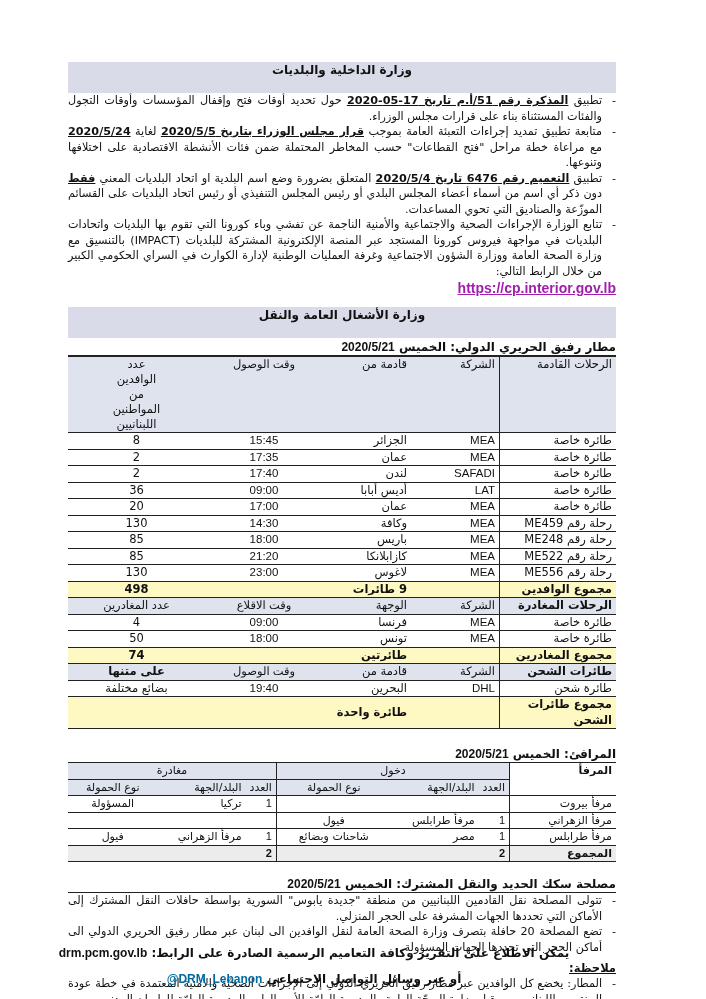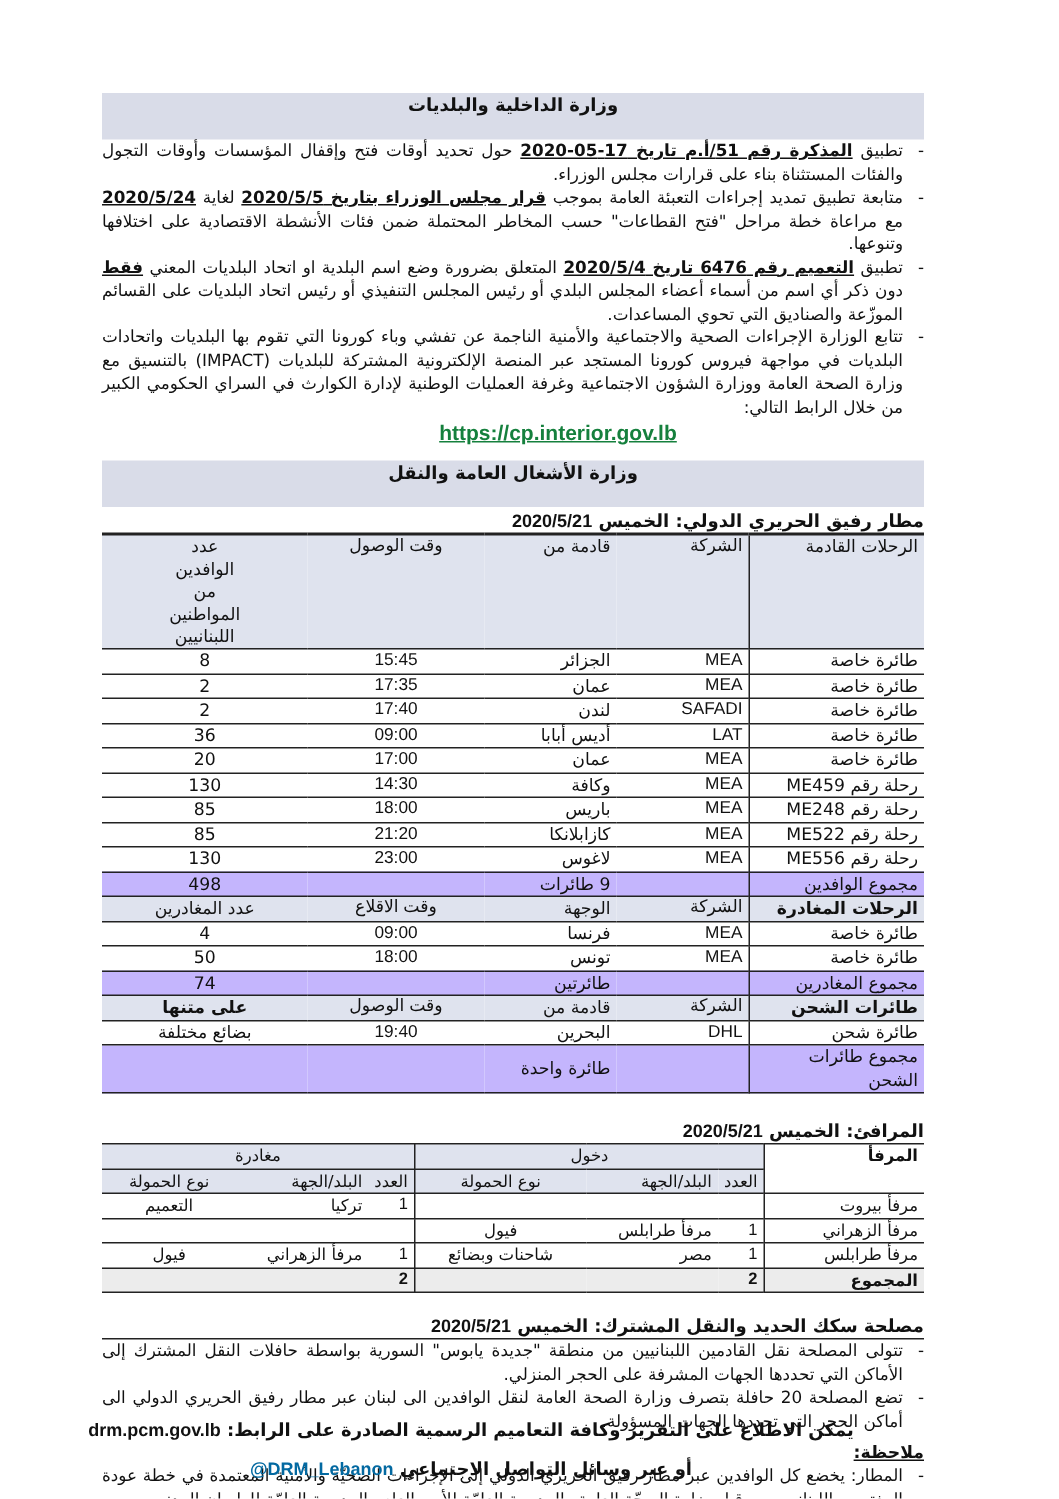--- a/index.html
+++ b/index.html
@@ -3,31 +3,31 @@
 <meta charset="utf-8">
 <style>
   html,body{margin:0;padding:0;background:#ffffff;}
   body{width:706px;height:999px;overflow:hidden;position:relative;font-family:"DejaVu Sans","Liberation Sans",sans-serif;color:#111;}
   .page{position:absolute;left:68px;top:62px;width:548px;direction:rtl;}
   .band{background:#d9dce8;text-align:center;font-weight:bold;font-size:12px;height:31px;line-height:17px;}
   ul.bul{margin:0;padding:0;list-style:none;}
   ul.bul li{position:relative;padding-right:14px;font-size:11.2px;line-height:15.5px;text-align:justify;}
   ul.bul li::before{content:"-";position:absolute;right:0;top:0;}
   .u{text-decoration:underline;font-weight:bold;margin-top:45px;}
-  .link{display:block;text-align:center;color:#15803d;text-decoration:underline;font-weight:bold;font-family:"Liberation Sans",sans-serif;font-size:14px;margin-left:0;padding-left:60px;line-height:18px;}
+  .link{display:block;text-align:right;color:#a21caf;text-decoration:underline;font-weight:bold;font-family:"Liberation Sans",sans-serif;font-size:14px;margin-left:0;padding-left:60px;line-height:18px;}
   .subhead{font-weight:bold;font-size:12px;line-height:15px;margin-top:2px;}
   table{border-collapse:collapse;width:100%;direction:rtl;font-size:11.5px;}
   td,th{padding:0 4px;height:15.5px;line-height:15.5px;border-bottom:1.5px solid #222;}
   th{background:#dfe3ee;font-weight:normal;}
   .flights td.c1,.flights th.c1{border-left:1.5px solid #222;text-align:right;width:108px;}
   .flights td.c2,.flights th.c2{text-align:right;width:80px;font-family:"Liberation Sans",sans-serif;}
   .flights td.c3,.flights th.c3{text-align:right;width:80px;}
   .flights td.c4,.flights th.c4{text-align:center;width:110px;font-family:"Liberation Sans",sans-serif;}
   .flights td.c5,.flights th.c5{text-align:center;margin-left:19px;}
-  .flights tr.tot td{background:#c4b5fd;font-weight:normal;}
+  .flights tr.tot td{background:#fef9c3;font-weight:bold;}
   .flights tr.hdr th{background:#dfe3ee;}
   .flights thead th{line-height:15px;vertical-align:top;border-top:2px solid #222;}
   .ports td,.ports th{font-size:11px;}
   .ports .bl{border-left:1.5px solid #222;}
   .ports th.top{background:#dfe3ee;}
   .ports td.num{text-align:right;width:22px;font-family:"Liberation Sans",sans-serif;}
   .ports tr.tot td{background:#ececec;font-weight:bold;}
   .rail-head{font-weight:bold;font-size:12px;border-bottom:1.5px solid #222;line-height:16px;margin-top:14px;}
   .note-title{font-weight:bold;font-size:11.5px;text-decoration:underline;margin-top:6px;line-height:15px;}
   .footer{position:absolute;left:0;width:628px;text-align:center;font-weight:bold;font-size:12px;direction:rtl;}
@@ -211,21 +211,21 @@
     </tr>
     </tbody>
       <tbody id="ports-body">
         <tr>
           <td class="bl">مرفأ بيروت</td>
           <td class="num"></td>
           <td></td>
           <td class="bl" style="text-align: center;"></td>
           <td class="num">1</td>
           <td>تركيا</td>
-          <td style="text-align: center;">التعميم</td>
+          <td style="text-align: center;">المسؤولة</td>
         </tr>
         <tr>
           <td class="bl">مرفأ الزهراني</td>
           <td class="num">1</td>
           <td>مرفأ طرابلس</td>
           <td class="bl" style="text-align: center;">فيول</td>
           <td class="num"></td>
           <td></td>
           <td style="text-align: center;"></td>
         </tr>

